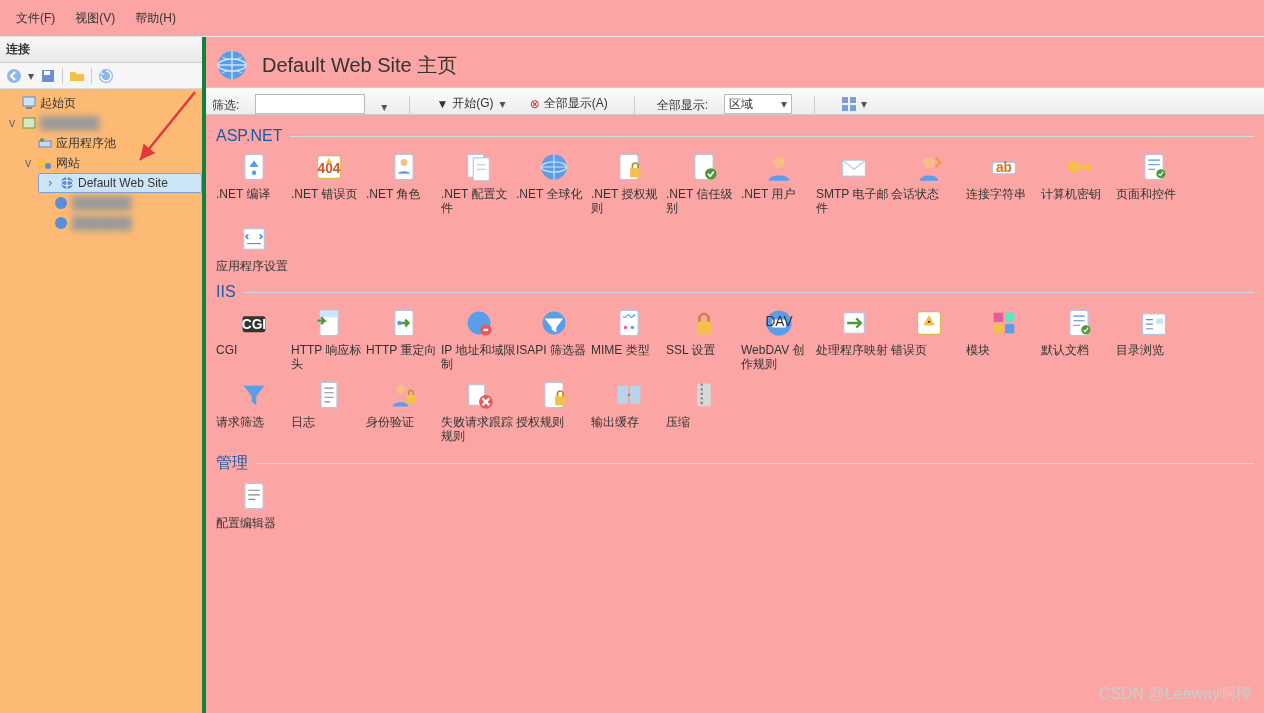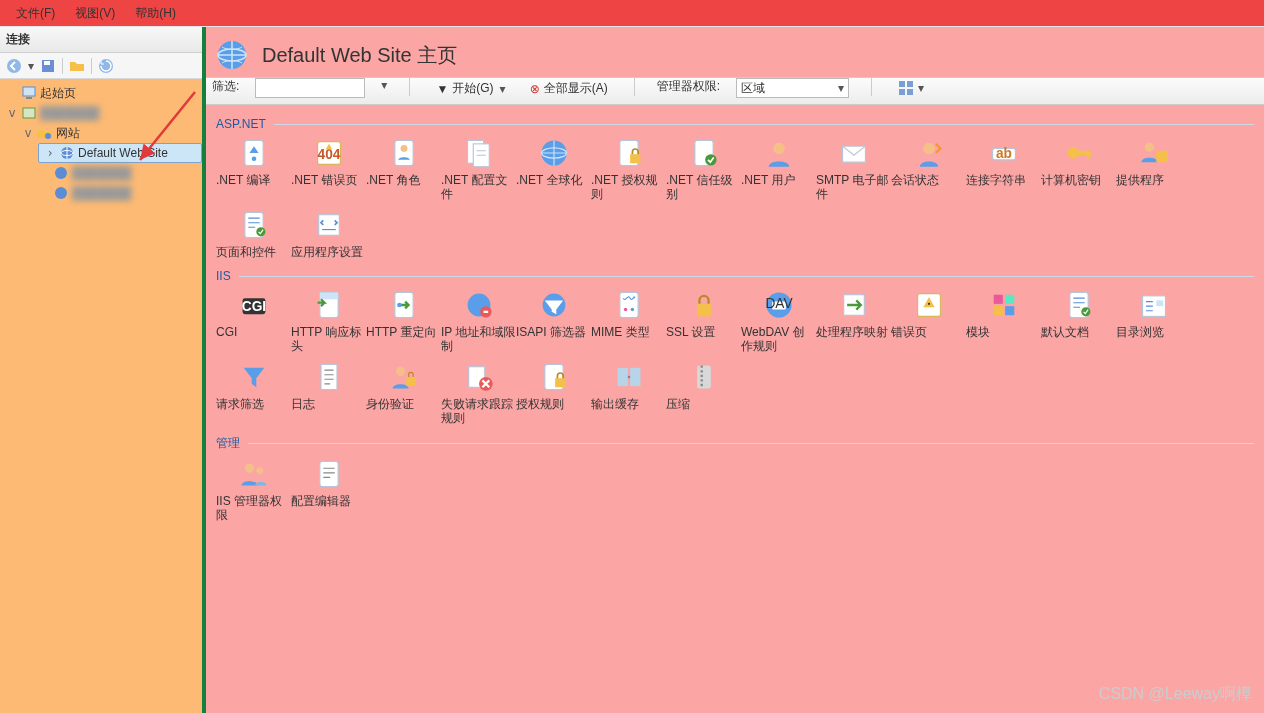--- a/index.html
+++ b/index.html
@@ -1,43 +1,43 @@
 <!DOCTYPE html>
 <html><head>
 <meta charset="utf-8">
 <style>
 *{box-sizing:border-box;margin:0;padding:0;font-family:"Microsoft YaHei","Segoe UI",Tahoma,sans-serif;font-size:12px;color:#333}
 body{background:#fff;width:1264px;height:713px;overflow:hidden;position:relative}
-.menubar{height:27px;background:#ef4444;display:flex;align-items:center;padding:0 6px;border-bottom:1px solid #e5e5e5}
+.menubar{height:37px;background:#fca5a5;display:flex;align-items:center;padding:0 6px;border-bottom:1px solid #e5e5e5}
 .menubar span{padding:4px 10px;cursor:default}
 .main{display:flex;height:calc(100% - 26px)}
 .sidebar{width:206px;background:#f0f0f0;border-right:4px solid #15803d;display:flex;flex-direction:column}
 .side-title{background:linear-gradient(#f8f8f8,#e8e8e8);font-weight:bold;padding:4px 6px;border-bottom:1px solid #d0d0d0}
 .side-tools{height:26px;display:flex;align-items:center;gap:6px;padding:0 6px;border-bottom:1px solid #d8d8d8;background:#f6f6f6}
 .side-tools .ic{width:16px;height:16px;display:inline-block}
 .tree{flex:1;background:#fdba74;padding:4px 0;overflow:auto}
 .tree-row{display:flex;align-items:center;height:20px;padding-left:6px;cursor:default;white-space:nowrap}
 .tree-row .tw{width:12px;text-align:center;color:#666;font-family:monospace}
 .tree-row .tic{width:16px;height:16px;margin:0 3px;display:inline-block}
 .tree-row.sel{background:#cde6f7;border:1px solid #7da2ce;border-radius:2px;padding-left:5px}
 .blur{filter:blur(3px);color:#999}
 .content{flex:1;display:flex;flex-direction:column;background:#fca5a5;padding:0}
 .page-head{display:flex;align-items:center;gap:14px;padding:12px 10px 6px 10px}
 .page-head h1{font-size:20px;font-weight:normal;color:#333}
 .globe-lg{width:32px;height:32px}
-.toolbar{height:28px;background:linear-gradient(#fcfcfc,#ececec);border:1px solid #ccc;border-left:none;border-right:none;display:flex;align-items:flex-start;padding:0 6px;gap:16px}
+.toolbar{height:28px;background:linear-gradient(#fcfcfc,#ececec);border:1px solid #ccc;border-left:none;border-right:none;display:flex;align-items:flex-end;padding:0 6px;gap:16px}
 .toolbar .lbl{color:#333}
 .toolbar .sep{width:1px;height:18px;background:#ccc;margin:0 6px}
 .filter-in{width:110px;height:20px;border:1px solid #bbb;background:#fff;padding:0 4px}
-.dd{width:113px;height:20px;border:1px solid #bbb;background:#fff;display:flex;align-items:center;padding:0 4px;justify-content:space-between}
+.dd{width:68px;height:20px;border:1px solid #bbb;background:#fff;display:flex;align-items:center;padding:0 4px;justify-content:space-between}
 .dd::after{content:"▾";color:#555}
 .btnlike{display:flex;align-items:center;gap:4px;padding:2px 4px;color:#999}
 .btnlike.en{color:#333}
 .scroll{flex:1;overflow:auto;padding:6px 10px}
-.section-head{color:#1e5aa0;font-size:12px;margin:6px 0 2px 0;display:flex;align-items:center}
+.section-head{color:#1e5aa0;font-size:16px;margin:6px 0 2px 0;display:flex;align-items:center}
 .section-head::after{content:"";flex:1;height:1px;background:#cfd8e6;margin-left:8px}
 .grid{display:flex;flex-wrap:wrap}
 .item{width:75px;text-align:left;margin:4px 0;cursor:default}
 .item .ico{width:32px;height:32px;margin:0 auto 4px auto;display:block}
 .item .cap{line-height:14px;word-break:break-all}
 .watermark{position:absolute;right:12px;bottom:8px;color:#ccc;font-size:16px}
 
 .arrow{position:absolute;left:80px;top:90px;width:120px;height:90px;pointer-events:none}
 
 svg{display:block}
@@ -95,20 +95,30 @@
           <span>起始页</span>
         </div>
       <div class="tree-row">
           <span class="tw">v</span>
           <span class="tic">
             <svg viewBox="0 0 16 16">
               <rect x="2" y="3" width="12" height="10" fill="#d4e6c4" stroke="#6a9a3a"></rect>
             </svg>
           </span>
           <span class="blur">███████</span>
+        </div>
+      <div class="tree-row" style="padding-left:22px">
+          <span class="tw"></span>
+          <span class="tic">
+            <svg viewBox="0 0 16 16">
+              <rect x="2" y="6" width="12" height="6" fill="#c4d8ec" stroke="#5a8dd6"></rect>
+              <circle cx="5" cy="5" r="2" fill="#6a9a3a"></circle>
+            </svg>
+          </span>
+          <span>应用程序池</span>
         </div>
       <div class="tree-row" style="padding-left:22px">
           <span class="tw">v</span>
           <span class="tic">
             <svg viewBox="0 0 16 16">
               <path d="M1 5h5l2 2h7v6H1z" fill="#f5c04a"></path>
               <circle cx="11" cy="11" r="3" fill="#5a8dd6"></circle>
             </svg>
           </span>
           <span>网站</span>
@@ -165,21 +175,21 @@
       <span class="btnlike">
           <span>▼</span>
           <span>开始(G)</span>
           <span style="color:#555;margin-left:2px">▾</span>
         </span>
       <span class="btnlike en">
           <span style="color:#c33">⊗</span>
           <span>全部显示(A)</span>
         </span>
       <span class="sep"></span>
-      <span class="lbl">管理器权限:</span>
+      <span class="lbl">全部显示:</span>
       <div class="dd">
           <span>区域</span>
         </div>
       <span class="sep"></span>
       <span class="btnlike en">
           <span>
             <svg width="16" height="16" viewBox="0 0 16 16">
               <rect x="1" y="1" width="6" height="6" fill="#7a9fd6"></rect>
               <rect x="9" y="1" width="6" height="6" fill="#7a9fd6"></rect>
               <rect x="1" y="9" width="6" height="6" fill="#7a9fd6"></rect>
@@ -306,30 +316,20 @@
                 <circle cx="9" cy="14" r="5" fill="#f5c04a"></circle>
                 <rect x="13" y="12" width="12" height="4" fill="#f5c04a"></rect>
                 <rect x="21" y="12" width="2" height="7" fill="#f5c04a"></rect>
               </svg>
             </span>
             <div class="cap">计算机密钥</div>
           </div>
           <div class="item">
             <span class="ico">
               <svg viewBox="0 0 28 28">
-                <circle cx="10" cy="9" r="4" fill="#f5c088"></circle>
-                <path d="M3 22c0-5 14-5 14 0z" fill="#5a9de8"></path>
-                <rect x="16" y="12" width="10" height="10" fill="#f5c04a"></rect>
-              </svg>
-            </span>
-            <div class="cap">提供程序</div>
-          </div>
-          <div class="item">
-            <span class="ico">
-              <svg viewBox="0 0 28 28">
                 <rect x="6" y="3" width="16" height="22" rx="2" fill="#fff" stroke="#b8c4d8"></rect>
                 <path d="M9 8h10M9 12h10M9 16h6" stroke="#5a8dd6"></path>
                 <circle cx="20" cy="20" r="4" fill="#4a9a3a"></circle>
                 <path d="M18 20l1.5 1.5L22 18" stroke="#fff" fill="none"></path>
               </svg>
             </span>
             <div class="cap">页面和控件</div>
           </div>
           <div class="item">
             <span class="ico">
@@ -538,31 +538,20 @@
                 <rect x="8" y="4" width="12" height="20" rx="2" fill="#d8d8d8"></rect>
                 <path d="M12 4v20" stroke="#888" stroke-width="2" stroke-dasharray="2 2"></path>
               </svg>
             </span>
             <div class="cap">压缩</div>
           </div>
         </div>
 
       <div class="section-head">管理</div>
       <div class="grid" id="grid-mgmt">
-          <div class="item">
-            <span class="ico">
-              <svg viewBox="0 0 28 28">
-                <circle cx="10" cy="9" r="4" fill="#f5c088"></circle>
-                <circle cx="19" cy="11" r="3" fill="#f5c088"></circle>
-                <path d="M3 24c0-5 14-5 14 0z" fill="#5a9de8"></path>
-                <path d="M15 24c0-4 10-4 10 0z" fill="#7ab8e8"></path>
-              </svg>
-            </span>
-            <div class="cap">IIS 管理器权限</div>
-          </div>
           <div class="item">
             <span class="ico">
               <svg viewBox="0 0 28 28">
                 <rect x="6" y="3" width="16" height="22" rx="2" fill="#fff" stroke="#b8c4d8"></rect>
                 <path d="M9 9h10M9 13h10M9 17h6" stroke="#888"></path>
               </svg>
             </span>
             <div class="cap">配置编辑器</div>
           </div>
         </div>

